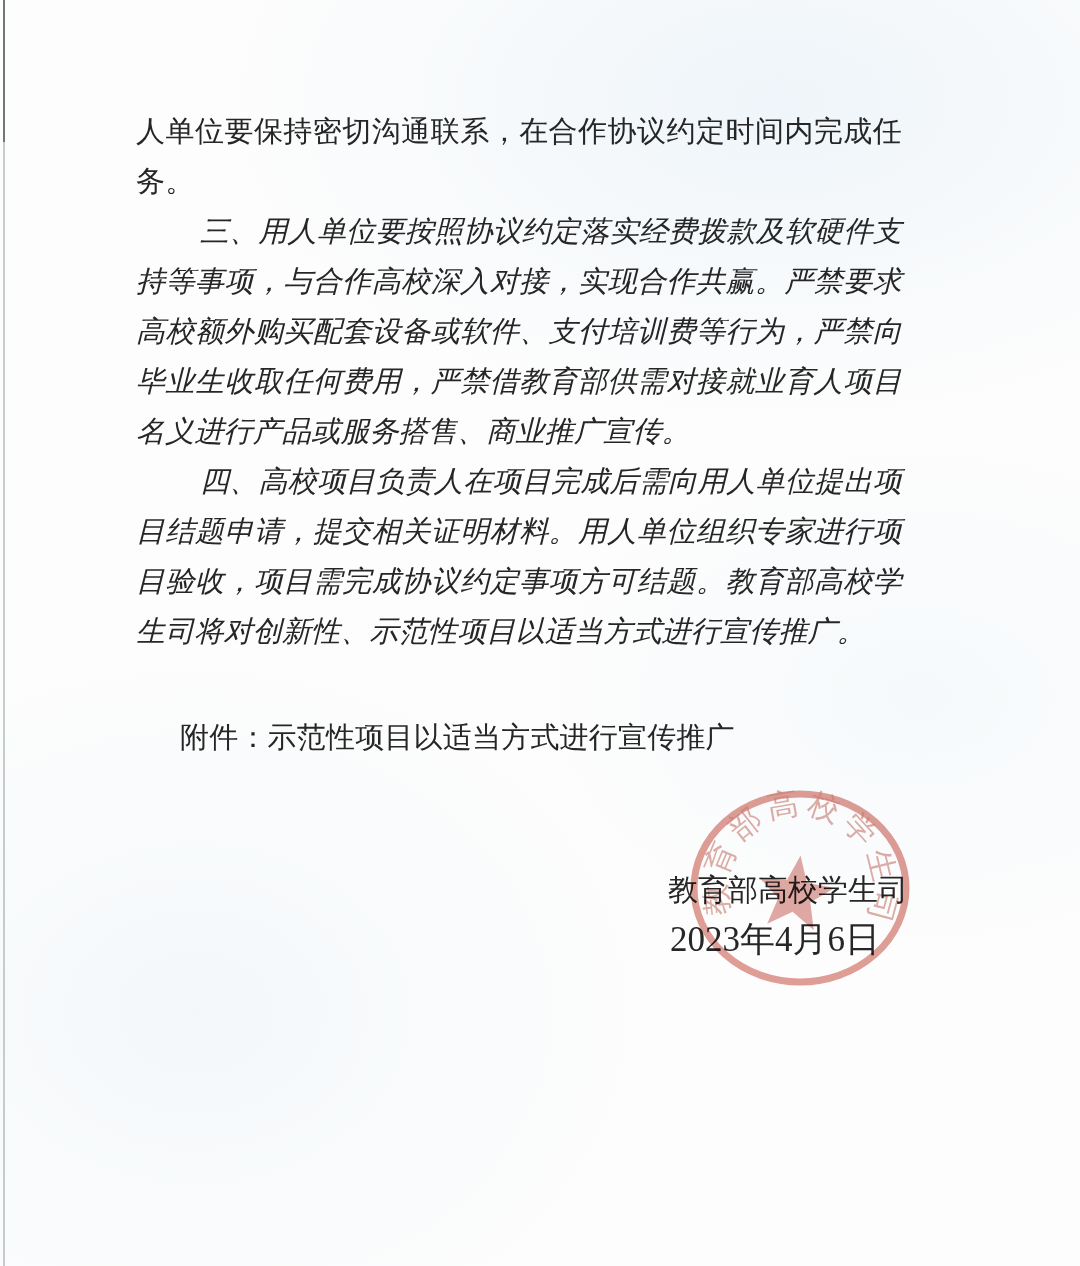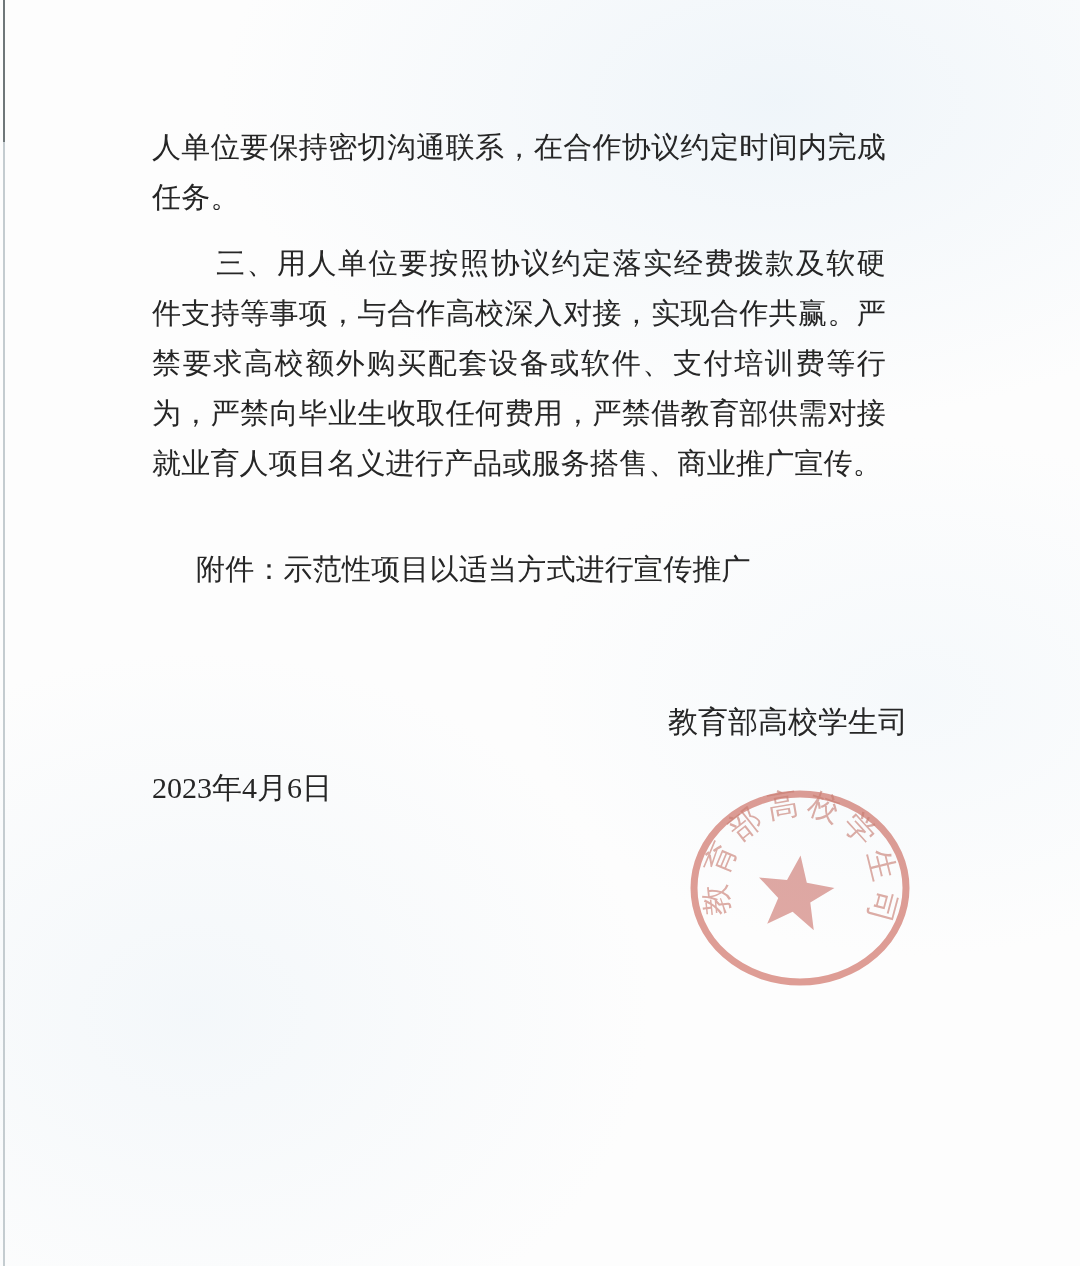--- a/index.html
+++ b/index.html
@@ -28,34 +28,34 @@
     left: 136px;
     top: 106px;
     width: 766px;
     color: #262626;
     font-size: 29px;
     letter-spacing: 0.2px;
     line-height: 50px;
     text-align: justify;
     text-justify: inter-character;
   }
-  .text-block p { margin: 16px; padding: 0; }
-  p.indent { text-indent: 64px; }
+  .text-block p { margin: 0; padding: 0; }
+  p.indent { text-indent: 64px; font-style: italic; }
   p.attachment { text-indent: 44px; margin-top: 56px; }
 
   .sig-block { margin-top: 103px; }
   .signer {
     text-align: right;
     font-size: 30px;
     letter-spacing: 0;
     margin-right: -6px !important;
   }
   .sig-date {
-    text-align: left;
-    font-size: 30px;
+    text-align: right;
+    font-size: 35px;
     letter-spacing: 0;
     margin-right: 22px !important;
   }
 
   
   .seal {
     position: absolute;
     left: 680px;
     top: 778px;
     width: 240px;
@@ -85,20 +85,21 @@
 <body>
 
 <div class="page">
 
   <div class="edge-line dark"></div>
   <div class="edge-line light"></div>
 
   <main class="text-block">
     <p>人单位要保持密切沟通联系，在合作协议约定时间内完成任务。</p>
     <p class="indent">三、用人单位要按照协议约定落实经费拨款及软硬件支持等事项，与合作高校深入对接，实现合作共赢。严禁要求高校额外购买配套设备或软件、支付培训费等行为，严禁向毕业生收取任何费用，严禁借教育部供需对接就业育人项目名义进行产品或服务搭售、商业推广宣传。</p>
+    <p class="indent">四、高校项目负责人在项目完成后需向用人单位提出项目结题申请，提交相关证明材料。用人单位组织专家进行项目验收，项目需完成协议约定事项方可结题。教育部高校学生司将对创新性、示范性项目以适当方式进行宣传推广。</p>
     <p class="attachment">附件：示范性项目以适当方式进行宣传推广</p>
 
     <div class="sig-block">
       <p class="signer">教育部高校学生司</p>
       <p class="sig-date">2023年4月6日</p>
     </div>
   </main>
 
   <svg class="seal" viewBox="0 0 240 220" width="240" height="220" aria-hidden="true">
     <defs>

